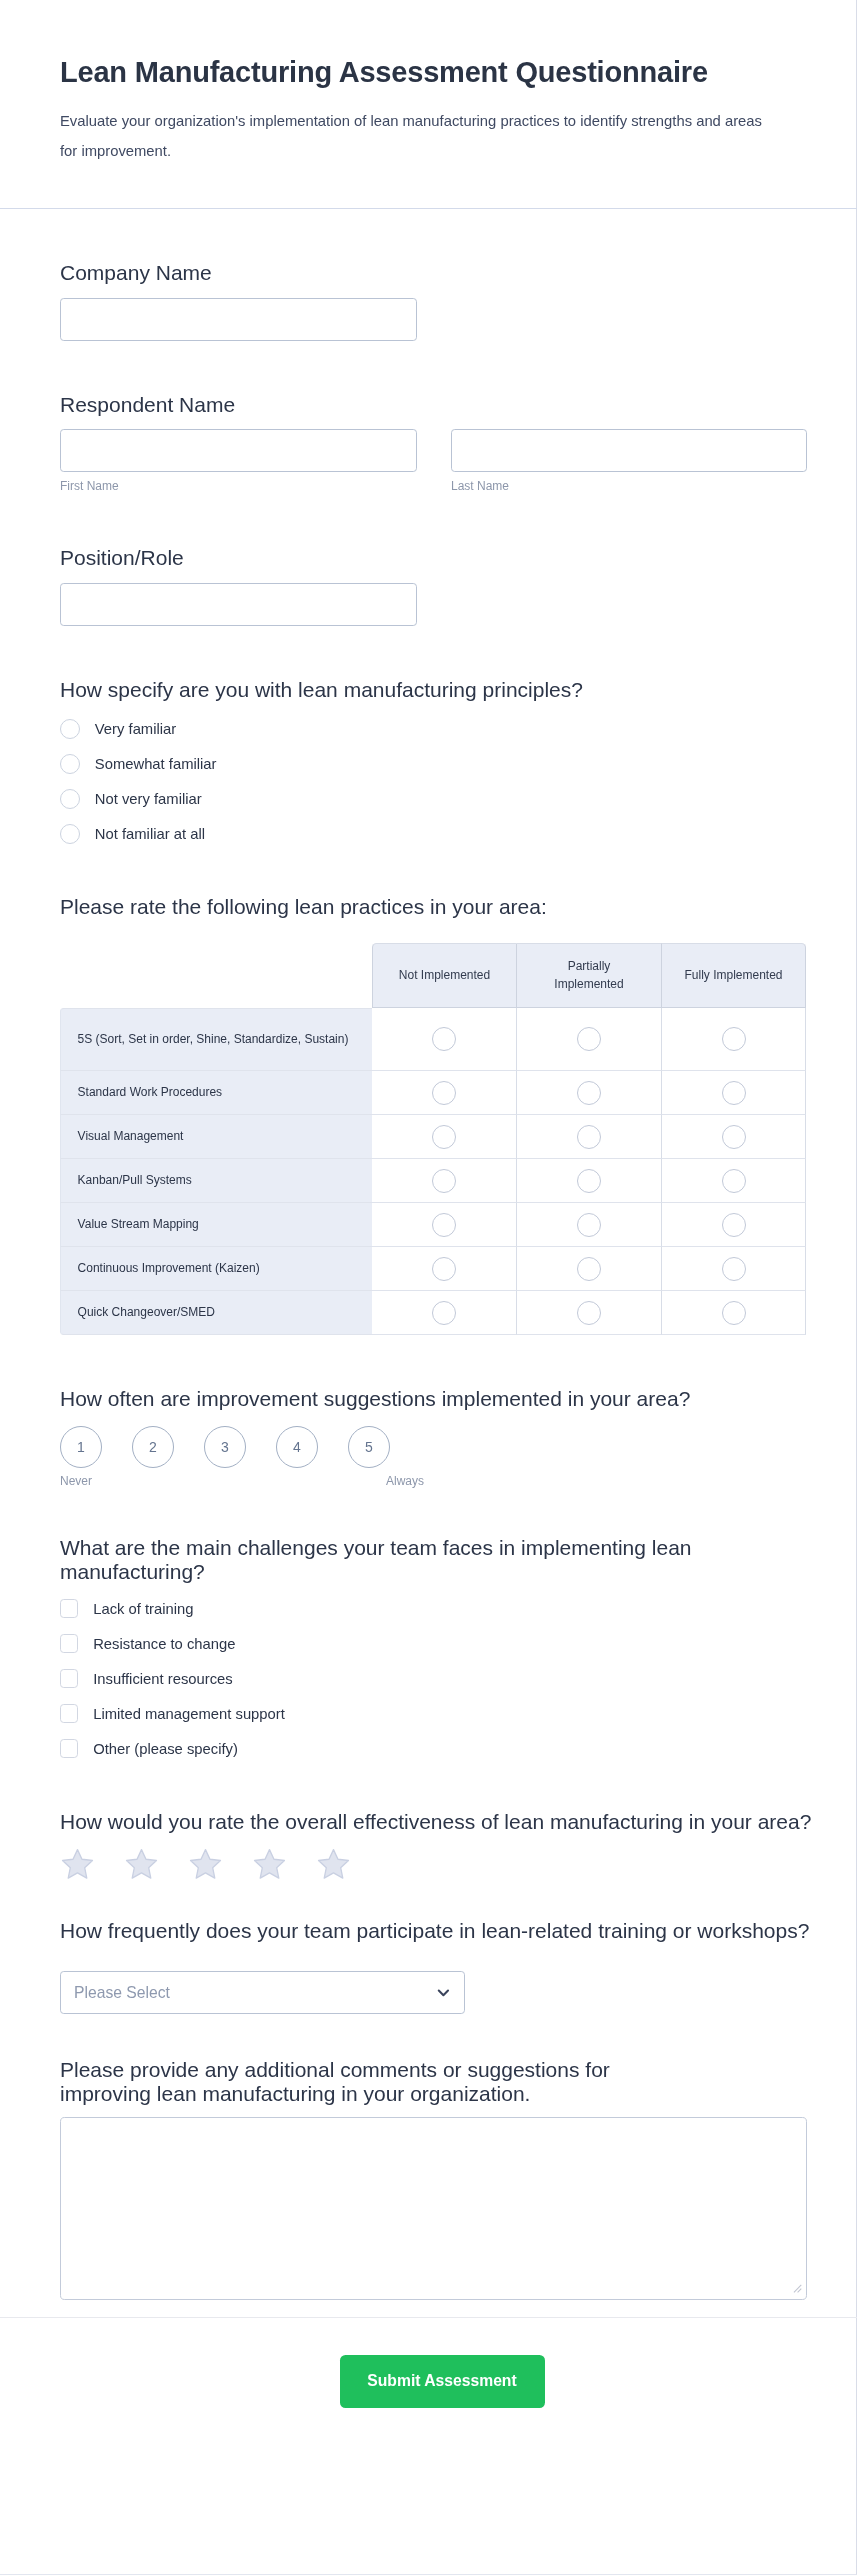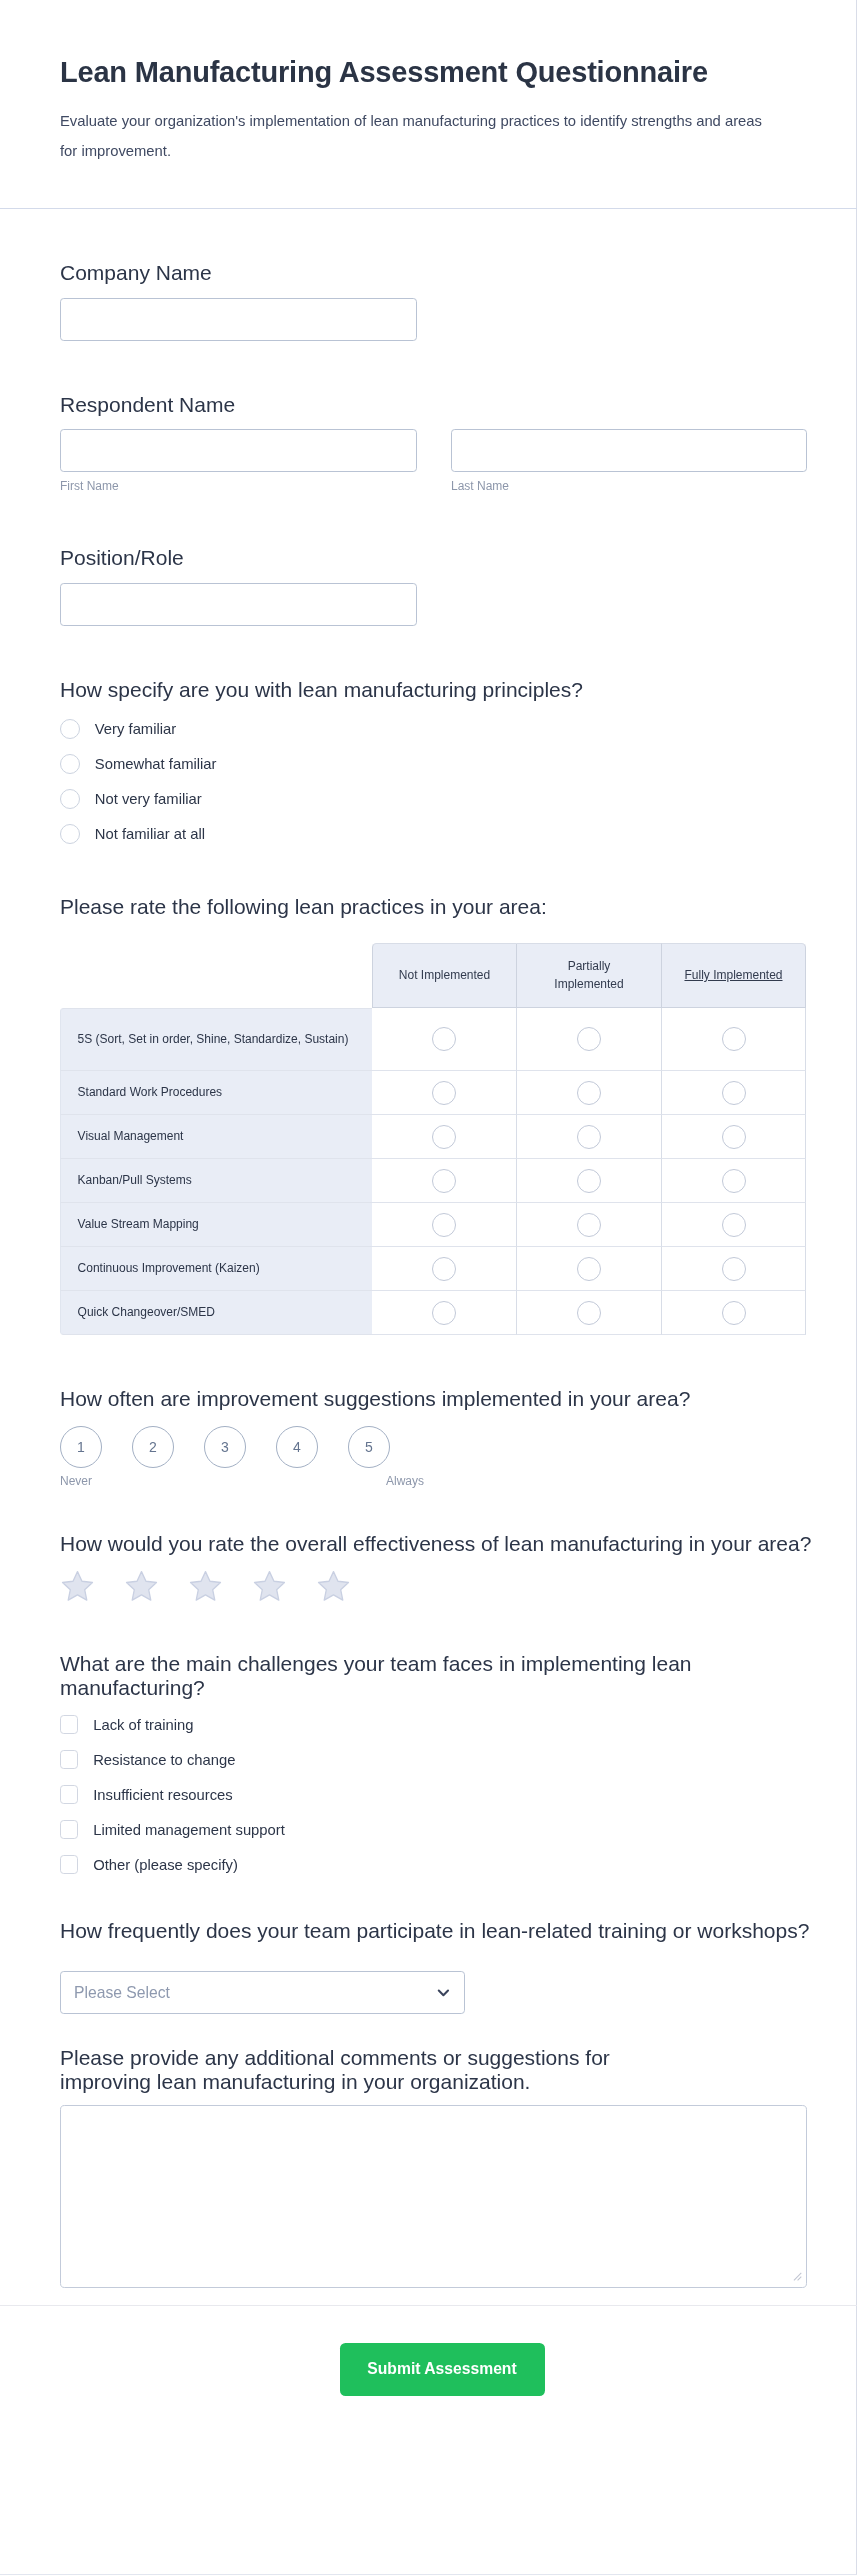--- a/index.html
+++ b/index.html
@@ -106,21 +106,21 @@
     border-top:0.9px solid #d8dde7;
     border-right:0.9px solid #cdd3df;
     border-bottom:0.9px solid #cdd3df;
     min-height:65px;
     display:flex; align-items:center; justify-content:center;
     text-align:center;
     font-size:12px; line-height:17.5px; font-weight:500; color:#323b4e;
     padding:7.4px 18.4px;
   }
   .m-head.first { border-left:0.9px solid #cdd3df; border-top-left-radius:4.6px; }
-  .m-head.last  { border-top-right-radius:4.6px;text-decoration:underline; }
+  .m-head.last  { border-top-right-radius:4.6px; }
   .m-label {
     background:#e9edf6;
     border-left:0.9px solid #e0e5ef;
     border-bottom:0.9px solid #dfe3ec;
     display:flex; align-items:center;
     font-size:12px; line-height:17.5px; color:#2c3548;
     padding:9.2px 20px 9.2px 16.6px;
   }
   .m-label.first { border-top:0.9px solid #dfe3ec; border-top-left-radius:3.7px; }
   .m-label.last { border-bottom-left-radius:3.7px; }
@@ -386,78 +386,78 @@
         <div class="scale-circle">3</div>
         <div class="scale-circle">4</div>
         <div class="scale-circle">5</div>
       </div>
       <div class="scale-ends">
         <span>Never</span>
         <span>Always</span>
       </div>
     </div>
 
+    <div class="field" style="margin-top:48px">
+      <div class="q-label">What are the main challenges your team faces in implementing lean manufacturing?</div>
+      <div class="opt-list" style="margin-top:7.4px">
+        <div class="opt-row">
+          <span class="chk-box"></span>
+          <span class="opt-text">Lack of training</span>
+        </div>
+        <div class="opt-row">
+          <span class="chk-box"></span>
+          <span class="opt-text">Resistance to change</span>
+        </div>
+        <div class="opt-row">
+          <span class="chk-box"></span>
+          <span class="opt-text">Insufficient resources</span>
+        </div>
+        <div class="opt-row">
+          <span class="chk-box"></span>
+          <span class="opt-text">Limited management support</span>
+        </div>
+        <div class="opt-row">
+          <span class="chk-box"></span>
+          <span class="opt-text">Other (please specify)</span>
+        </div>
+      </div>
+    </div>
+
     <div class="field" style="margin-top:44px">
       <div class="q-label">How would you rate the overall effectiveness of lean manufacturing in your area?</div>
       <div class="stars-row">
         <svg class="star" viewBox="0 0 40 40">
             <polygon points="20,3 25.1,14 37.1,15.4 28.2,23.7 30.6,35.6 20,29.6 9.4,35.6 11.8,23.7 2.9,15.4 14.9,14" fill="#e0e4ef" stroke="#c9d0e2" stroke-width="1.5" stroke-linejoin="round"></polygon>
           </svg>
         <svg class="star" viewBox="0 0 40 40">
             <polygon points="20,3 25.1,14 37.1,15.4 28.2,23.7 30.6,35.6 20,29.6 9.4,35.6 11.8,23.7 2.9,15.4 14.9,14" fill="#e0e4ef" stroke="#c9d0e2" stroke-width="1.5" stroke-linejoin="round"></polygon>
           </svg>
         <svg class="star" viewBox="0 0 40 40">
             <polygon points="20,3 25.1,14 37.1,15.4 28.2,23.7 30.6,35.6 20,29.6 9.4,35.6 11.8,23.7 2.9,15.4 14.9,14" fill="#e0e4ef" stroke="#c9d0e2" stroke-width="1.5" stroke-linejoin="round"></polygon>
           </svg>
         <svg class="star" viewBox="0 0 40 40">
             <polygon points="20,3 25.1,14 37.1,15.4 28.2,23.7 30.6,35.6 20,29.6 9.4,35.6 11.8,23.7 2.9,15.4 14.9,14" fill="#e0e4ef" stroke="#c9d0e2" stroke-width="1.5" stroke-linejoin="round"></polygon>
           </svg>
         <svg class="star" viewBox="0 0 40 40">
             <polygon points="20,3 25.1,14 37.1,15.4 28.2,23.7 30.6,35.6 20,29.6 9.4,35.6 11.8,23.7 2.9,15.4 14.9,14" fill="#e0e4ef" stroke="#c9d0e2" stroke-width="1.5" stroke-linejoin="round"></polygon>
           </svg>
-      </div>
-    </div>
-
-    <div class="field" style="margin-top:48px">
-      <div class="q-label">What are the main challenges your team faces in implementing lean manufacturing?</div>
-      <div class="opt-list" style="margin-top:7.4px">
-        <div class="opt-row">
-          <span class="chk-box"></span>
-          <span class="opt-text">Lack of training</span>
-        </div>
-        <div class="opt-row">
-          <span class="chk-box"></span>
-          <span class="opt-text">Resistance to change</span>
-        </div>
-        <div class="opt-row">
-          <span class="chk-box"></span>
-          <span class="opt-text">Insufficient resources</span>
-        </div>
-        <div class="opt-row">
-          <span class="chk-box"></span>
-          <span class="opt-text">Limited management support</span>
-        </div>
-        <div class="opt-row">
-          <span class="chk-box"></span>
-          <span class="opt-text">Other (please specify)</span>
-        </div>
       </div>
     </div>
 
     <div class="field" style="margin-top:37px">
       <div class="q-label">How frequently does your team participate in lean-related training or workshops?</div>
       <div class="select-box" role="combobox">
         <span class="select-placeholder">Please Select</span>
         <svg class="select-chevron" viewBox="0 0 16 16">
             <path d="M3 6 L8 11 L13 6" fill="none" stroke="#3a445c" stroke-width="2.2" stroke-linecap="round" stroke-linejoin="round"></path>
           </svg>
       </div>
     </div>
 
-    <div class="field" style="margin-top:32px">
+    <div class="field" style="margin-top:44px">
       <div class="q-label comments-q">Please provide any additional comments or suggestions for improving lean manufacturing in your organization.</div>
       <div class="comments-area-wrap">
         <textarea class="comments-area" style=""></textarea>
         <svg class="resize-handle" viewBox="0 0 10 10">
             <path d="M1 9 L9 1 M5 9 L9 5" stroke="#c2c6d2" stroke-width="1.2" fill="none"></path>
           </svg>
       </div>
     </div>
 
     <hr class="bottom-divider">

